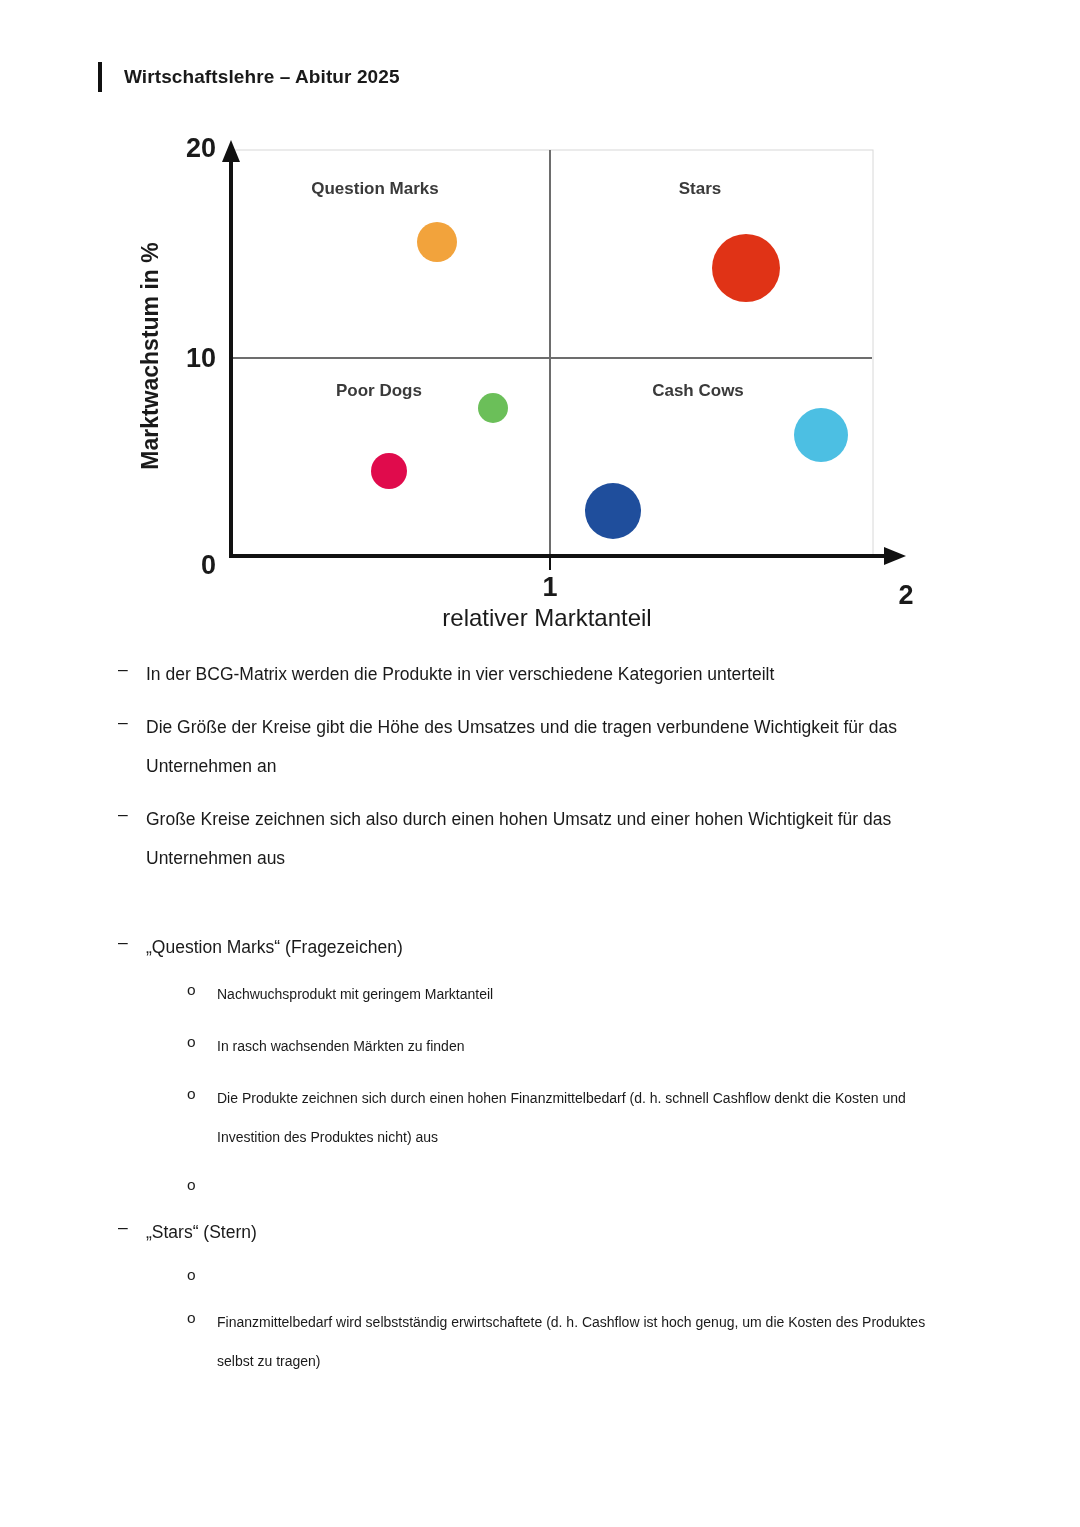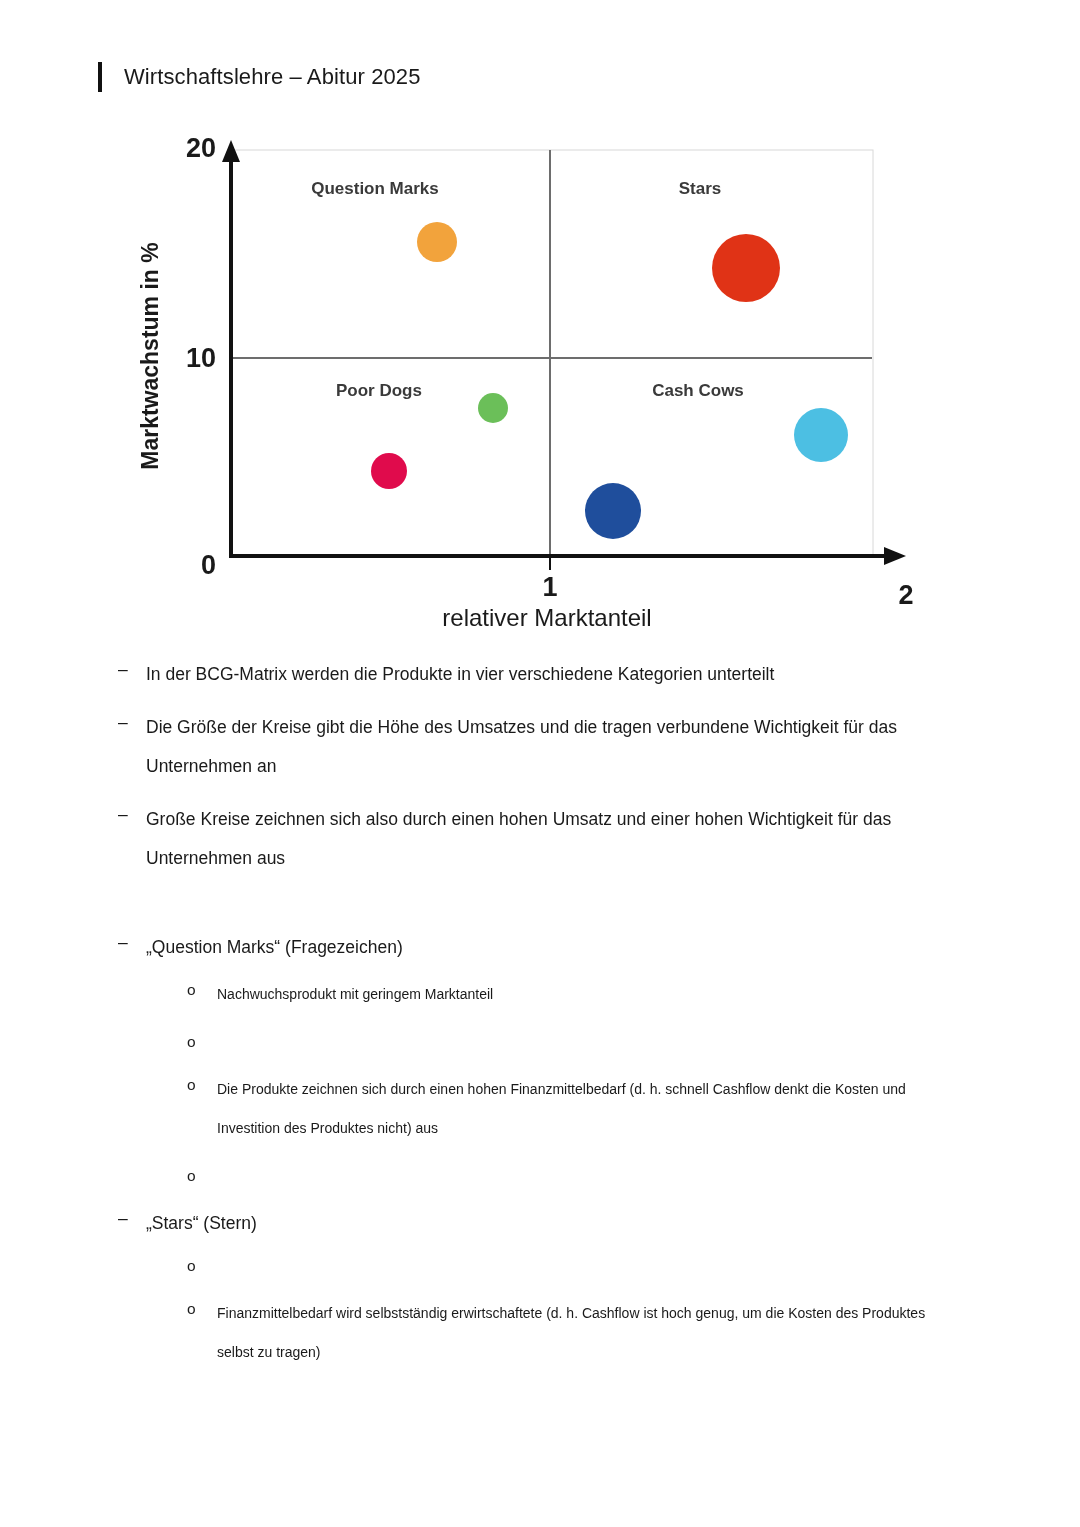--- a/index.html
+++ b/index.html
@@ -25,22 +25,22 @@
     align-items: center;
     height: 34px;
   }
   .header-bar {
     width: 4px;
     height: 30px;
     background: #111111;
     margin-right: 22px;
   }
   .header-title {
-    font-size: 22px;
-    font-weight: normal;
+    font-size: 19px;
+    font-weight: bold;
     letter-spacing: 0.1px;
     white-space: nowrap;
   }
 
   
   .chart-figure {
     position: absolute;
     left: 120px;
     top: 126px;
     width: 840px;
@@ -160,20 +160,21 @@
   <div class="bullet-l1 tight">
     <span class="dash">–</span>
     <span class="btext">„Question Marks“ (Fragezeichen)</span>
   </div>
   <div class="bullet-l2">
     <span class="circ">o</span>
     <span class="btext">Nachwuchsprodukt mit geringem Marktanteil</span>
   </div>
   <div class="bullet-l2">
     <span class="circ">o</span>
+    <span class="btext">In rasch wachsenden Märkten zu finden</span>
   </div>
   <div class="bullet-l2">
     <span class="circ">o</span>
     <span class="btext">Die Produkte zeichnen sich durch einen hohen Finanzmittelbedarf (d. h. schnell Cashflow denkt die Kosten und Investition des Produktes nicht) aus</span>
   </div>
   <div class="bullet-l2">
     <span class="circ">o</span>
   </div>
 
   <div class="bullet-l1 tight">

